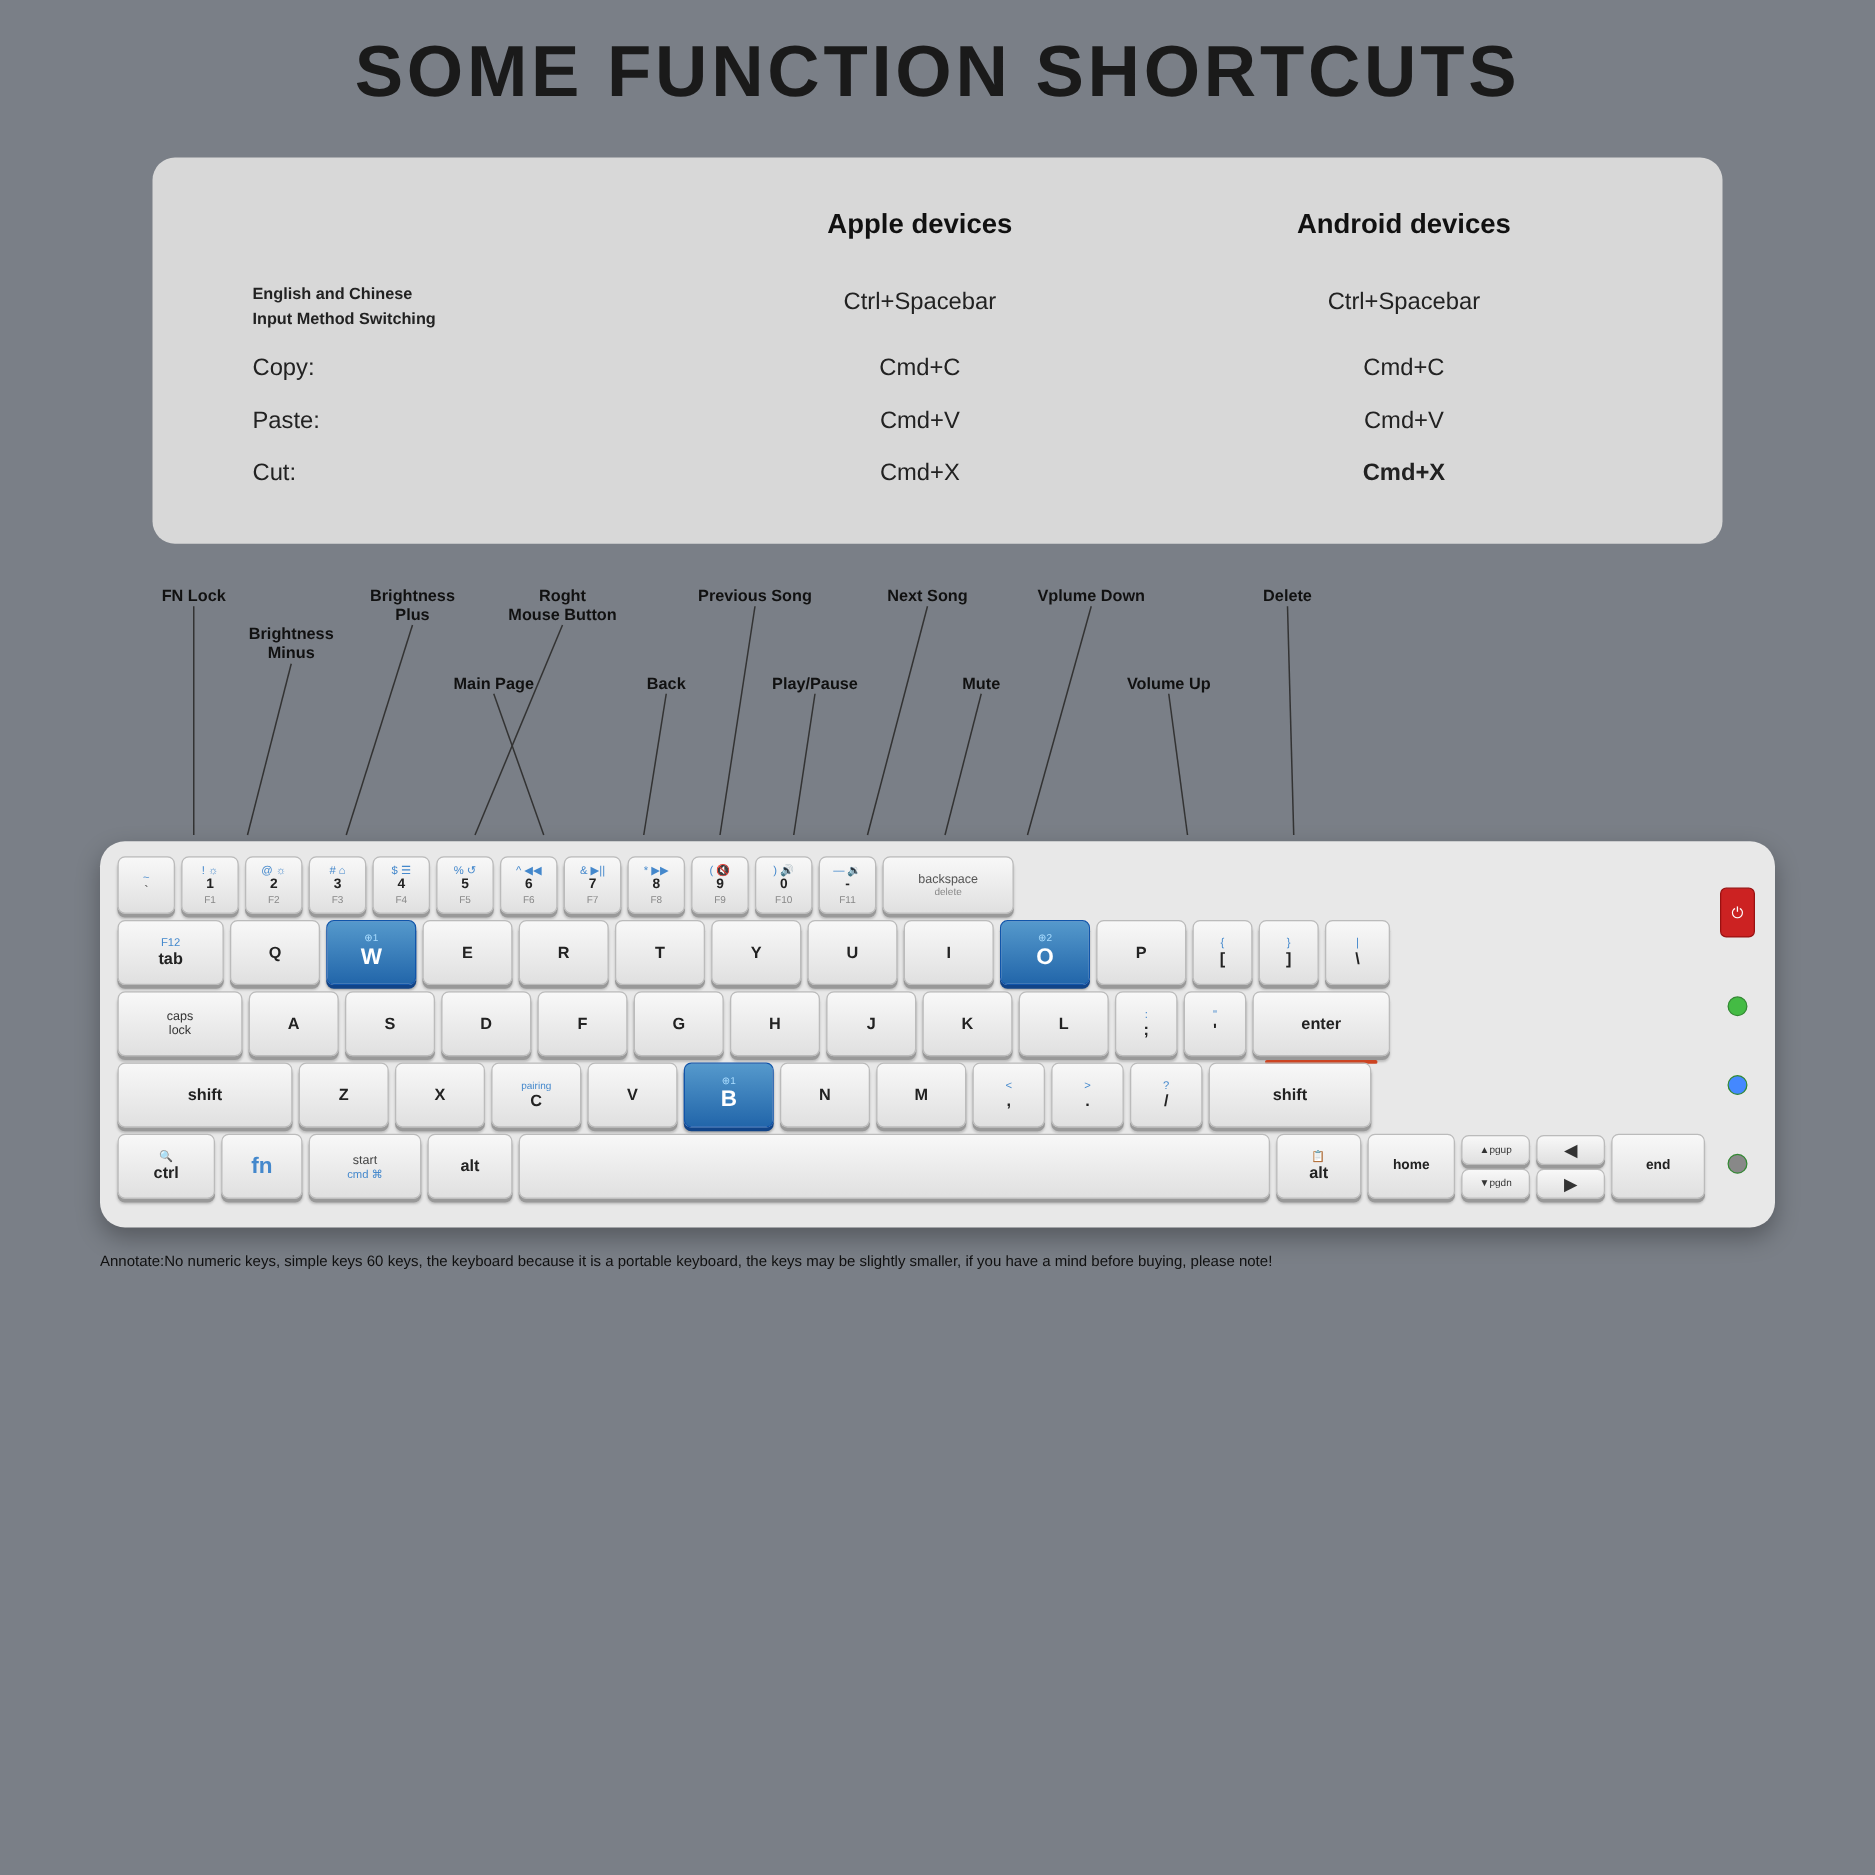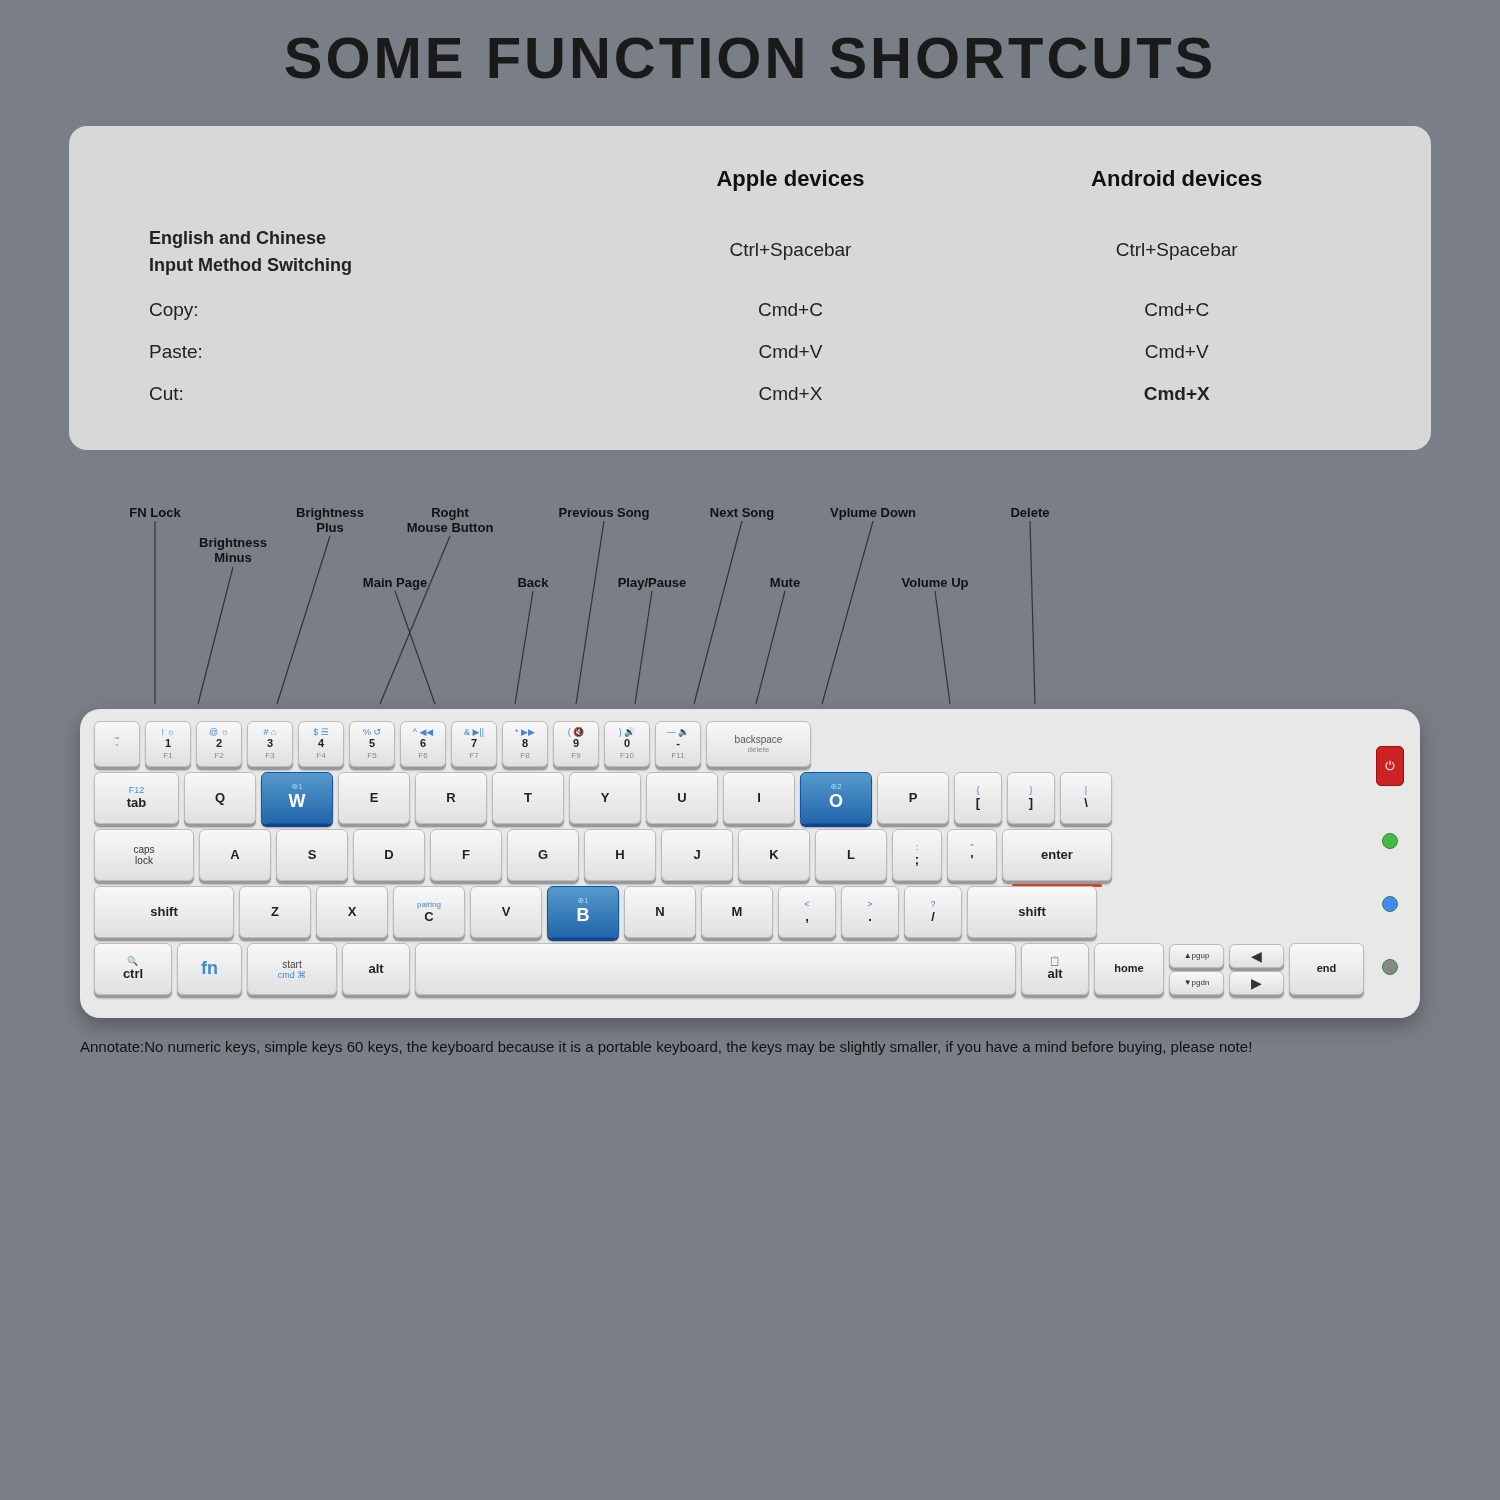--- a/index.html
+++ b/index.html
@@ -27,23 +27,23 @@
       color: #1a1a1a;
       letter-spacing: 3px;
       margin-bottom: 35px;
       text-align: center;
     }
 
     
     .shortcuts-card {
       background: #d8d8d8;
       border-radius: 18px;
-      width: 1362px;
+      width: 1256px;
       padding: 30px 50px 35px;
-      margin-bottom: 49px;
+      margin-bottom: 28px;
     }
 
     .shortcuts-table {
       width: 100%;
       border-collapse: collapse;
     }
 
     .shortcuts-table th {
       font-size: 22px;
       font-weight: 700;
@@ -212,21 +212,21 @@
     }
 
     .keys-main {
       flex: 1;
     }
 
     
     .footer-note {
       width: 1340px;
       margin-top: 18px;
-      font-size: 15px;
+      font-size: 12px;
       color: #111;
       line-height: 1.5;
     }
 
     
     .svg-overlay {
       position: absolute;
       top: 0;
       left: 0;
       width: 100%;
@@ -245,21 +245,21 @@
     <table class="shortcuts-table">
       <thead>
         <tr class="header-row">
           <th class="col-action"></th>
           <th>Apple devices</th>
           <th>Android devices</th>
         </tr>
       </thead>
       <tbody>
         <tr>
-          <td class="col-action" style="font-weight:700; font-size:18px; vertical-align:top; padding-top:15px; line-height:1.5;">English and Chinese<br>Input Method Switching</td>
+          <td class="col-action" style="font-weight:700; font-size:13px; vertical-align:top; padding-top:15px; line-height:1.5;">English and Chinese<br>Input Method Switching</td>
           <td>Ctrl+Spacebar</td>
           <td>Ctrl+Spacebar</td>
         </tr>
         <tr>
           <td class="col-action">Copy:</td>
           <td>Cmd+C</td>
           <td>Cmd+C</td>
         </tr>
         <tr>
           <td class="col-action">Paste:</td>

